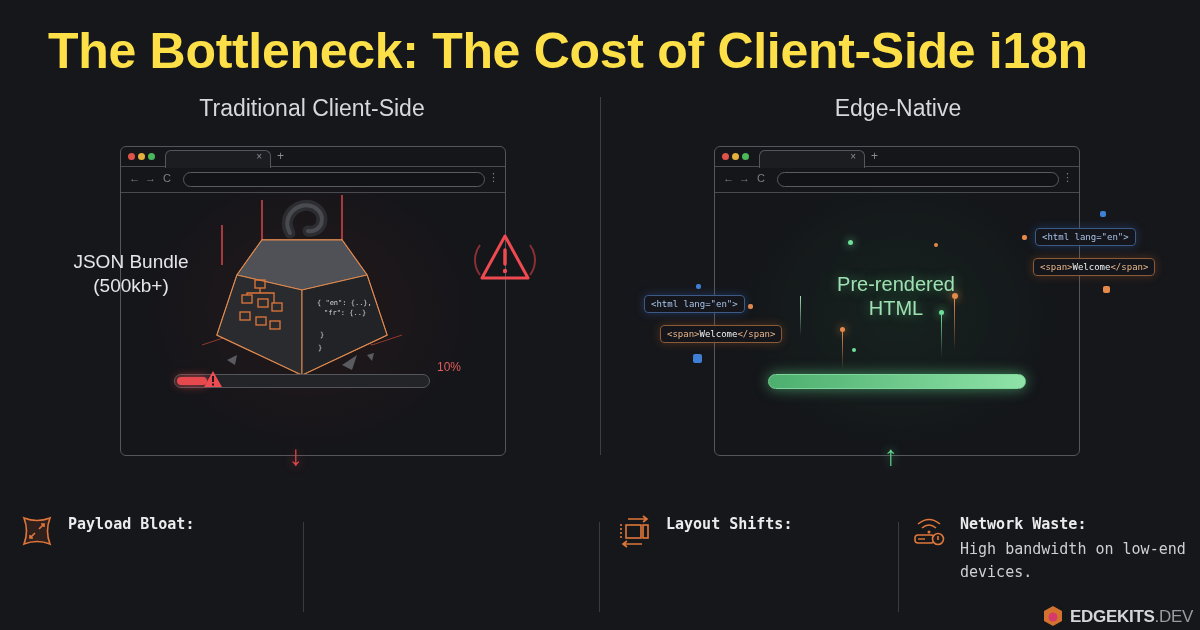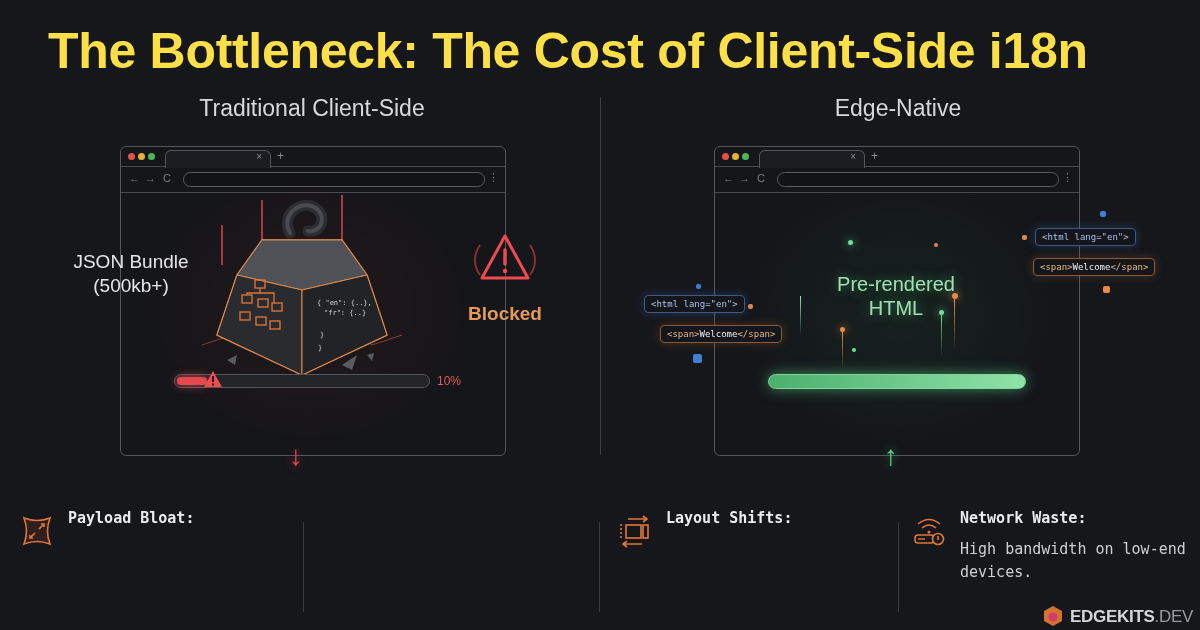--- a/index.html
+++ b/index.html
@@ -42,40 +42,40 @@
   
   .json-label { position:absolute; left:58px; top:250px; width:146px; text-align:center; font-size:19px; line-height:24px; color:#e6e6ea; }
   .weight { position:absolute; left:202px; top:195px; width:200px; height:190px; }
   .hydration-icon { position:absolute; left:470px; top:230px; width:70px; height:60px; }
   .hydration-text { position:absolute; left:442px; top:302px; width:126px; text-align:center; font-size:19px; line-height:24px; font-weight:700; }
   .hydration-text .l1 { color:#e8545a; display:block; }
   .hydration-text .l2 { color:#e59a58; display:block; }
 
   .progress-left { position:absolute; left:174px; top:374px; width:256px; height:14px; border:1.5px solid #55565c; border-radius:8px; background:#232428; }
   .progress-left .fill { position:absolute; left:2px; top:2px; width:30px; height:8px; border-radius:5px; background:#e5484d; box-shadow:0 0 10px rgba(229,72,77,0.8); }
-  .progress-pct { position:absolute; left:437px; top:374px; font-size:12px; color:#e05c5c; }
+  .progress-pct { position:absolute; left:437px; top:360px; font-size:12px; color:#e05c5c; }
 
   .arrow { position:absolute; font-size:28px; font-weight:300; }
   .arrow.down { left:289px; top:440px; color:#e5484d; text-shadow:0 0 10px rgba(229,72,77,0.7); }
   .arrow.up { left:884px; top:440px; color:#5fd38a; text-shadow:0 0 10px rgba(95,211,138,0.7); }
 
   
   .prerender { position:absolute; left:814px; top:272px; width:164px; text-align:center; font-size:20px; line-height:24px; color:#9fe0b3; text-shadow:0 0 12px rgba(95,211,138,0.5); }
   .code-chip { position:absolute; font-family:"DejaVu Sans Mono", monospace; font-size:9px; padding:3px 6px; border-radius:4px; background:rgba(20,22,28,0.9); white-space:nowrap; }
   .code-chip.blue { border:1px solid #3c5a86; color:#a9c2e8; box-shadow:0 0 10px rgba(60,110,200,0.35); }
   .code-chip.orange { border:1px solid #8a5a36; color:#e7b58a; box-shadow:0 0 10px rgba(200,110,50,0.3); }
   .code-chip .w { color:#f0f0f0; }
   .particle { position:absolute; border-radius:2px; }
   .progress-right { position:absolute; left:768px; top:374px; width:258px; height:15px; border:1.5px solid #7fd69b; border-radius:8px; background:linear-gradient(90deg,#4caf6e,#8fe3a8); box-shadow:0 0 14px rgba(95,211,138,0.6); }
 
   
   .features { position:absolute; left:0; top:508px; width:1200px; height:100px; }
   .feature { position:absolute; top:0; width:290px; height:96px; }
   .feature .ficon { position:absolute; left:0; top:6px; width:34px; height:34px; }
-  .feature .ftitle { position:absolute; left:48px; top:1px; font-family:"DejaVu Sans Mono", "Liberation Mono", monospace; font-size:15px; color:#ececee; font-weight:700; }
+  .feature .ftitle { position:absolute; left:48px; top:7px; font-family:"DejaVu Sans Mono", "Liberation Mono", monospace; font-size:15px; color:#ececee; font-weight:700; }
   .feature .fdesc { position:absolute; left:48px; top:30px; width:240px; font-family:"DejaVu Sans Mono", "Liberation Mono", monospace; font-size:15px; line-height:23px; color:#cfcfd3; }
   .fdiv { position:absolute; top:14px; width:1px; height:90px; background:#3a3b40; }
 
   .brand { position:absolute; left:1042px; top:605px; height:22px; }
   .brand .hex { position:absolute; left:0; top:0; width:22px; height:22px; }
   .brand .txt { position:absolute; left:28px; top:2px; font-size:17px; font-weight:700; color:#d6d6da; white-space:nowrap; letter-spacing:-0.3px; }
   .brand .txt .dev { font-weight:400; color:#9a9aa0; }
 </style>
 </head>
 <body>
@@ -153,21 +153,20 @@
 </svg>
 
 <svg class="hydration-icon" viewBox="0 0 70 60">
   <path d="M10 15 A25 25 0 0 0 10 45" fill="none" stroke="#8a2f33" stroke-width="2"></path>
   <path d="M60 15 A25 25 0 0 1 60 45" fill="none" stroke="#8a2f33" stroke-width="2"></path>
   <polygon points="35,6 58,48 12,48" fill="none" stroke="#ee4a50" stroke-width="3" stroke-linejoin="round"></polygon>
   <line x1="35" y1="20" x2="35" y2="34" stroke="#ee4a50" stroke-width="3.5" stroke-linecap="round"></line>
   <circle cx="35" cy="41" r="2.2" fill="#ee4a50"></circle>
 </svg>
 <div class="hydration-text">
-  <span class="l2">Blocked</span>
 </div>
 
 <div class="progress-left">
   <div class="fill"></div>
   <svg style="position:absolute;left:28px;top:-5px" width="20" height="18" viewBox="0 0 20 18">
     <polygon points="10,1 19,17 1,17" fill="#ef4b52"></polygon>
     <rect x="9" y="6" width="2" height="6" fill="#1a1a1d"></rect>
     <rect x="9" y="13.5" width="2" height="2" fill="#1a1a1d"></rect>
   </svg>
 </div>

